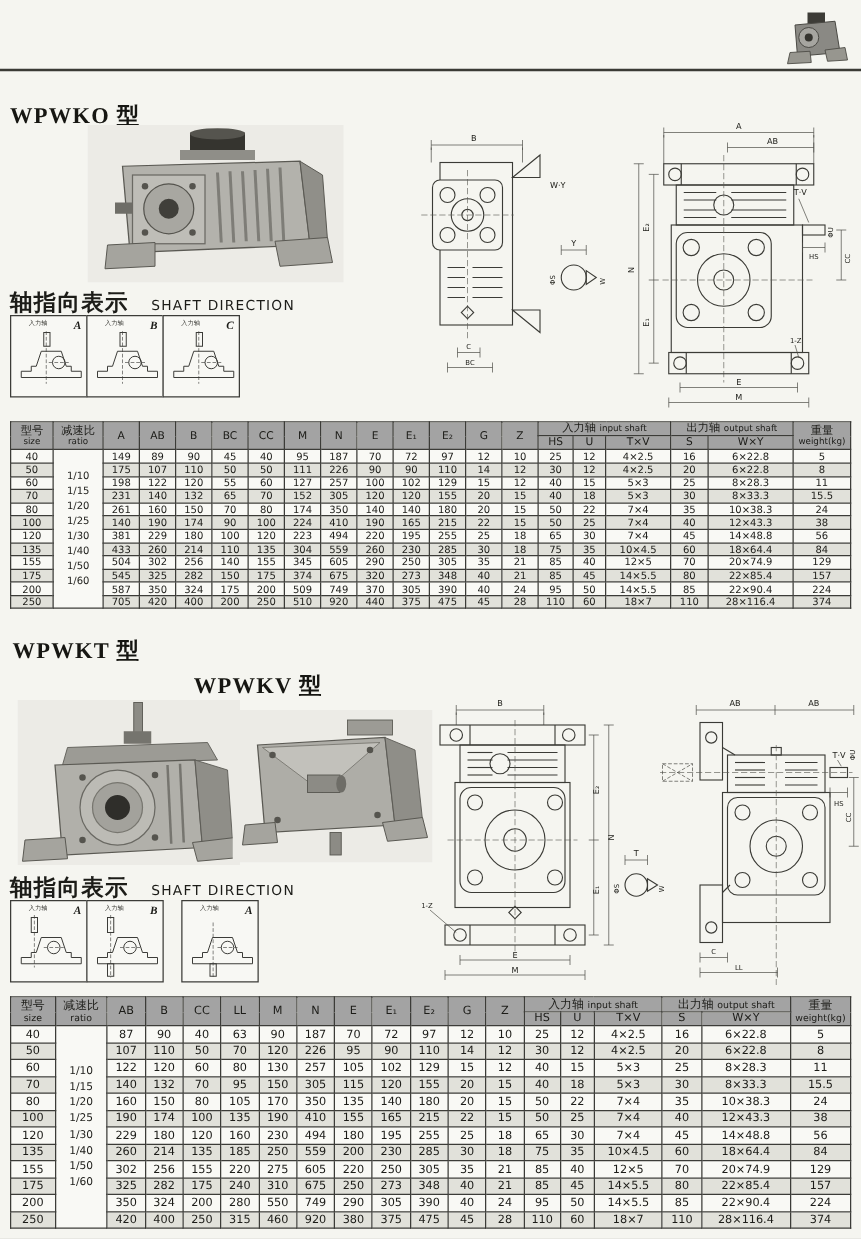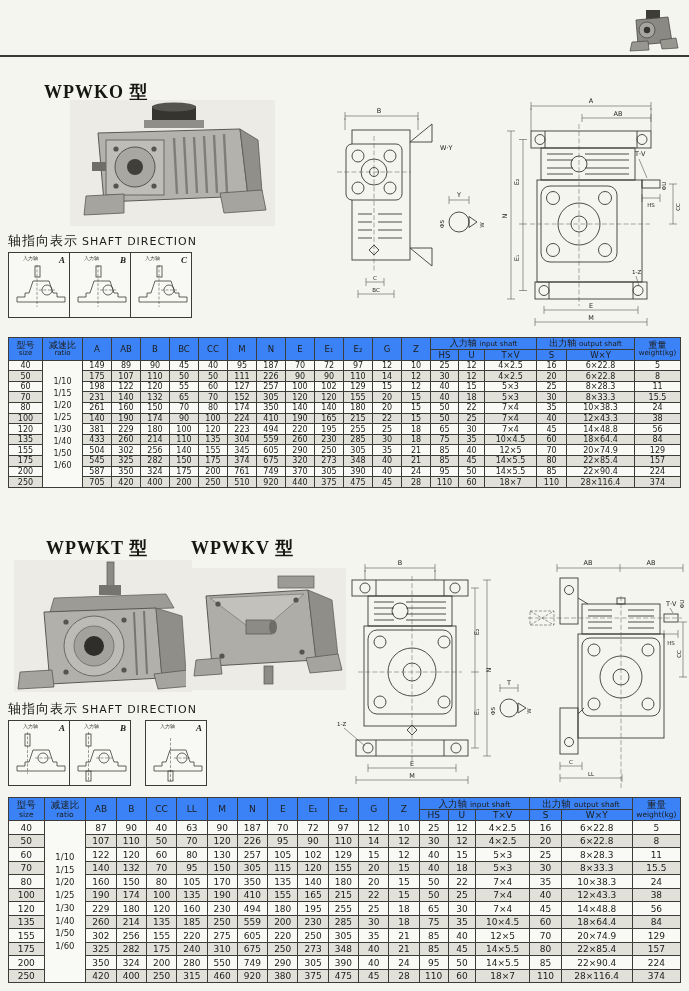--- a/index.html
+++ b/index.html
@@ -1,23 +1,23 @@
 <!DOCTYPE html>
 <html><head>
 <meta charset="utf-8">
 <style>
   html,body{margin:0;padding:0;background:#d8d8d2;}
   .page{position:relative;width:689px;height:991px;background:#f5f5f0;overflow:hidden;
         font-family:"DejaVu Sans",sans-serif;color:#1c1c18;}
   .rule{position:absolute;left:0;top:55px;width:689px;height:2px;background:#3a3a35;}
   .type-title{position:absolute;font-family:"Liberation Serif",serif;font-weight:bold;
-        font-size:18px;letter-spacing:1px;color:#161612;margin-left:36px;}
+        font-size:18px;letter-spacing:1px;color:#161612;}
   .sd-head{position:absolute;white-space:nowrap;}
-  .sd-zh{font-weight:normal;font-size:13px;letter-spacing:1px;}
-  .sd-en{font-size:11px;letter-spacing:1px;margin-left:4px;}
+  .sd-zh{font-weight:bold;font-size:18px;letter-spacing:1px;}
+  .sd-en{font-size:11px;letter-spacing:1px;margin-left:18px;}
   .sd-row{position:absolute;display:flex;}
   .sd-box{width:60px;height:64px;border:1px solid #3c3c38;background:#f8f8f4;position:relative;}
   .sd-box + .sd-box.joined{margin-left:-1px;}
   .sd-box.gap{margin-left:14px;}
   .sd-letter{position:absolute;top:2px;right:4px;font-family:"Liberation Serif",serif;
         font-style:italic;font-weight:bold;font-size:9px;}
   .sd-tiny{position:absolute;top:2px;left:14px;font-size:5px;color:#3a3a35;}
   
   .tech{position:absolute;}
   .tech .ln{stroke:#3b3b36;stroke-width:0.9;fill:none;}
@@ -26,21 +26,21 @@
   .tech .cl{stroke:#5a5a53;stroke-width:0.5;stroke-dasharray:5 2.2;fill:none;}
   .tech text{font-size:6.5px;fill:#23231e;font-family:"DejaVu Sans",sans-serif;}
   .tech text.sm{font-size:5.5px;}
   
   .photo{position:absolute;}
   
   .spec{position:absolute;border-collapse:collapse;table-layout:fixed;width:673px;
         background:#f9f9f5;}
   .spec th,.spec td{border:1px solid #3c3c38;text-align:center;vertical-align:middle;
         padding:0;overflow:hidden;white-space:nowrap;font-weight:normal;}
-  .spec thead th{background:#3b82f6;}
+  .spec thead th{background:#a3a3a3;}
   .spec tbody tr:nth-child(even) td{background:#e1e1da;}
   .spec td.ratio-cell{background:#f9f9f5 !important;line-height:1.5;}
   .t1 td{height:9.6px;font-size:8px;}
   .t1 thead th{font-size:8.5px;}
   .t1 .h-zh{font-size:9px;display:block;line-height:1.15;}
   .t1 .h-en{font-size:7px;display:block;line-height:1.1;}
   .t1 td.ratio-cell{font-size:8px;}
   .t2 td{height:12.5px;font-size:9px;}
   .t2 thead th{font-size:9px;}
   .t2 .h-zh{font-size:9.5px;display:block;line-height:1.2;}
@@ -548,21 +548,21 @@
           <td>22×85.4</td>
           <td>157</td>
         </tr>
         <tr>
           <td>200</td>
           <td>587</td>
           <td>350</td>
           <td>324</td>
           <td>175</td>
           <td>200</td>
-          <td>761</td>
+          <td>509</td>
           <td>749</td>
           <td>370</td>
           <td>305</td>
           <td>390</td>
           <td>40</td>
           <td>24</td>
           <td>95</td>
           <td>50</td>
           <td>14×5.5</td>
           <td>85</td>
@@ -586,21 +586,21 @@
           <td>110</td>
           <td>60</td>
           <td>18×7</td>
           <td>110</td>
           <td>28×116.4</td>
           <td>374</td>
         </tr>
       </tbody>
     </table>
 
-  <div class="type-title" style="left:10px;top:536px;font-family:Liberation Serif, serif;">WPWKT 型</div>
+  <div class="type-title" style="left:10px;top:508px;font-family:Liberation Serif, serif;">WPWKT 型</div>
   <div class="type-title" style="left:155px;top:536px;">WPWKV 型</div>
 
   <svg class="photo" style="left:14px;top:560px;" width="178" height="132" viewBox="0 0 178 132">
     <rect x="0" y="0" width="178" height="132" fill="#ecebe6"></rect>
     <rect x="93" y="2" width="7" height="26" fill="#8c8b85" stroke="#55544e" stroke-width="0.7"></rect>
     <rect x="85" y="25" width="22" height="10" fill="#75746e"></rect>
     <polygon points="40,38 152,34 160,48 36,52" fill="#9c9b95" stroke="#5a5953" stroke-width="0.7"></polygon>
     <polygon points="30,52 142,48 148,118 36,124" fill="#b1b0aa" stroke="#5a5953" stroke-width="1"></polygon>
     <circle cx="80" cy="86" r="30" fill="#bcbbb5" stroke="#6a6963"></circle>
     <circle cx="80" cy="86" r="20" fill="#a3a29c" stroke="#77766f"></circle>

